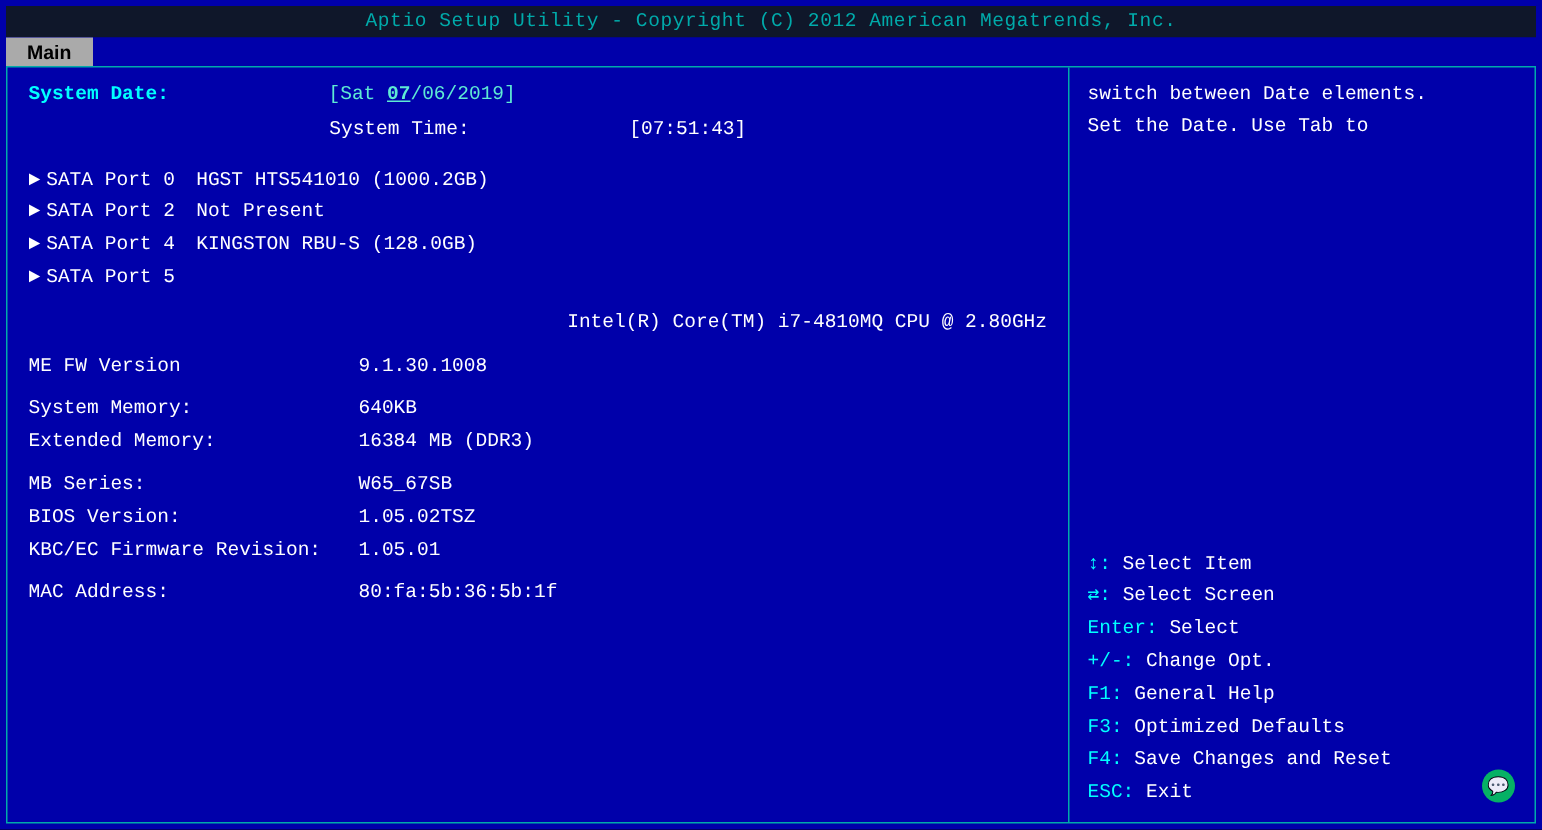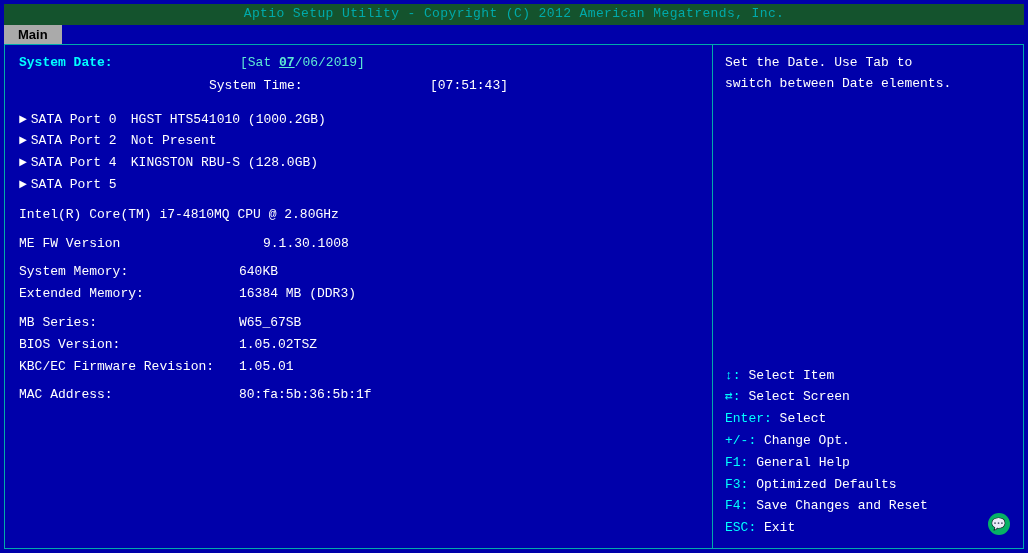--- a/index.html
+++ b/index.html
@@ -19,21 +19,21 @@
     .bios-outer {
       width: 1028px;
       height: 553px;
       background: #0000aa;
       display: flex;
       flex-direction: column;
       padding: 4px;
     }
 
     .title-bar {
-      background: #14532d;
+      background: #0f172a;
       color: #00aaaa;
       text-align: center;
       font-size: 13px;
       padding: 2px 0 4px 0;
       letter-spacing: 0.03em;
     }
 
     .tab-bar {
       display: flex;
       background: #0000aa;
@@ -45,21 +45,20 @@
       color: #000000;
       padding: 2px 14px;
       font-size: 13px;
       font-family: Liberation Sans, sans-serif;
       font-weight: bold;
     }
 
     .row {
       display: flex;
       margin-bottom: 1px;
-      gap: 21px;
     }
 
     .label {
       color: #ffffff;
       min-width: 200px;
     }
 
     .value {
       color: #ffffff;
     }
@@ -75,20 +74,21 @@
       margin-right: 4px;
     }
 
     .separator {
       height: 8px;
     }
 
     .cpu-line {
       color: #ffffff;
       margin-bottom: 8px;
+      text-align: right;
     }
 
     .section-row {
       display: flex;
       margin-bottom: 1px;
     }
 
     .section-label {
       color: #ffffff;
       min-width: 220px;
@@ -220,21 +220,21 @@
           <div class="sata-row">
             <span class="arrow">►</span>
             <span style="min-width:100px;">SATA Port 5</span>
           </div>
         </div>
 
         <div class="separator"></div>
 
         <div class="cpu-line">Intel(R) Core(TM) i7-4810MQ CPU @ 2.80GHz</div>
 
-        <div class="section-row" style="margin-bottom:8px;gap:24px;">
+        <div class="section-row" style="margin-bottom:8px;">
           <span class="section-label">ME FW Version</span>
           <span class="section-value">9.1.30.1008</span>
         </div>
 
         <div class="section-row">
           <span class="section-label">System Memory:</span>
           <span class="section-value">640KB</span>
         </div>
         <div class="section-row" style="margin-bottom:8px;">
           <span class="section-label">Extended Memory:</span>
@@ -256,22 +256,22 @@
 
         <div class="section-row">
           <span class="section-label">MAC Address:</span>
           <span class="section-value">80:fa:5b:36:5b:1f</span>
         </div>
 
       </div>
 
       <div class="right-col">
         <div class="right-top-text">
+          <div>switch between Date elements.</div>
           <div>Set the Date. Use Tab to</div>
-          <div>switch between Date elements.</div>
         </div>
 
         <div class="right-spacer"></div>
 
         <div>
           <div class="help-line">
             <span class="key-label">↕: </span><span>Select Item</span>
           </div>
           <div class="help-line">
             <span class="key-label">⇄: </span><span>Select Screen</span>

